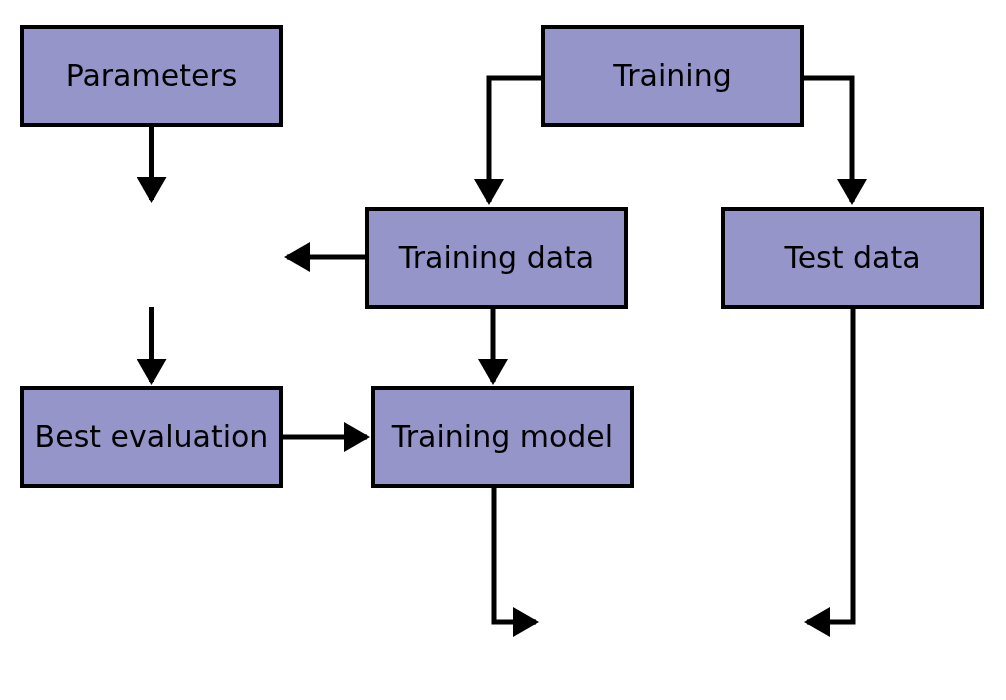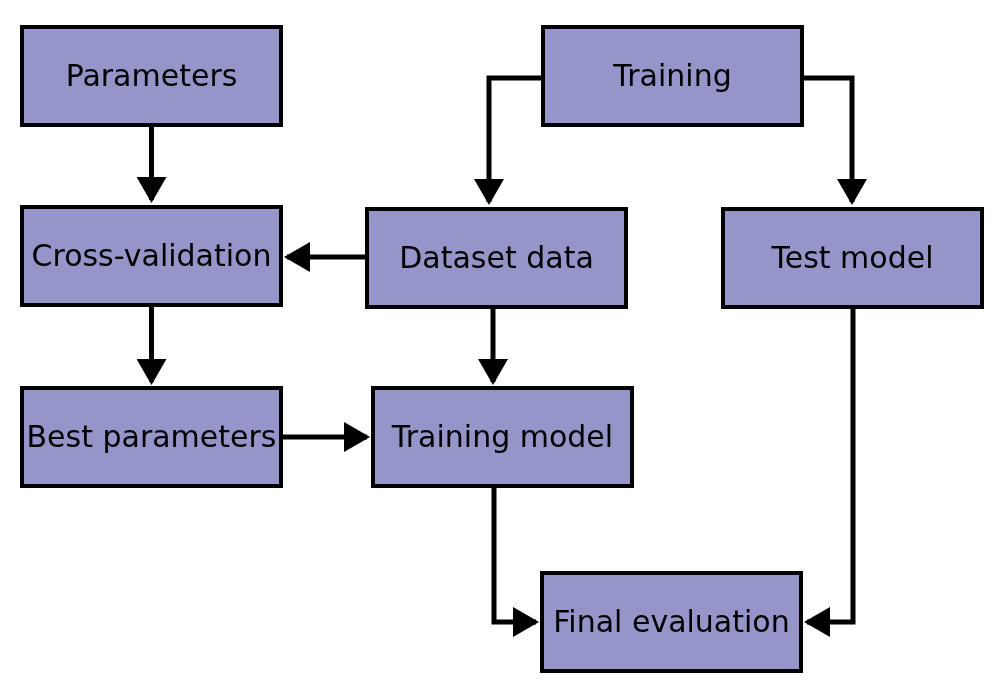--- a/index.html
+++ b/index.html
@@ -72,37 +72,31 @@
   </svg>
 
   <div class="node" style="left:20px; top:25px">
     <span class="node-label">Parameters</span>
   </div>
 
   <div class="node" style="left:541px; top:25px">
     <span class="node-label">Training</span>
   </div>
 
-  <div class="node" style="left:20px; top:205px">
-    <span class="node-label">Cross-validation</span>
-  </div>
 
   <div class="node" style="left:365px; top:207px">
-    <span class="node-label">Dataset data</span>
+    <span class="node-label">Training data</span>
   </div>
 
   <div class="node" style="left:721px; top:207px">
-    <span class="node-label">Test model</span>
+    <span class="node-label">Test data</span>
   </div>
 
   <div class="node" style="left:20px; top:386px">
-    <span class="node-label">Best parameters</span>
+    <span class="node-label">Best evaluation</span>
   </div>
 
   <div class="node" style="left:371px; top:386px">
     <span class="node-label">Training model</span>
   </div>
 
-  <div class="node" style="left:540px; top:571px">
-    <span class="node-label">Final evaluation</span>
-  </div>
 
 </div>
 
 </body></html>

